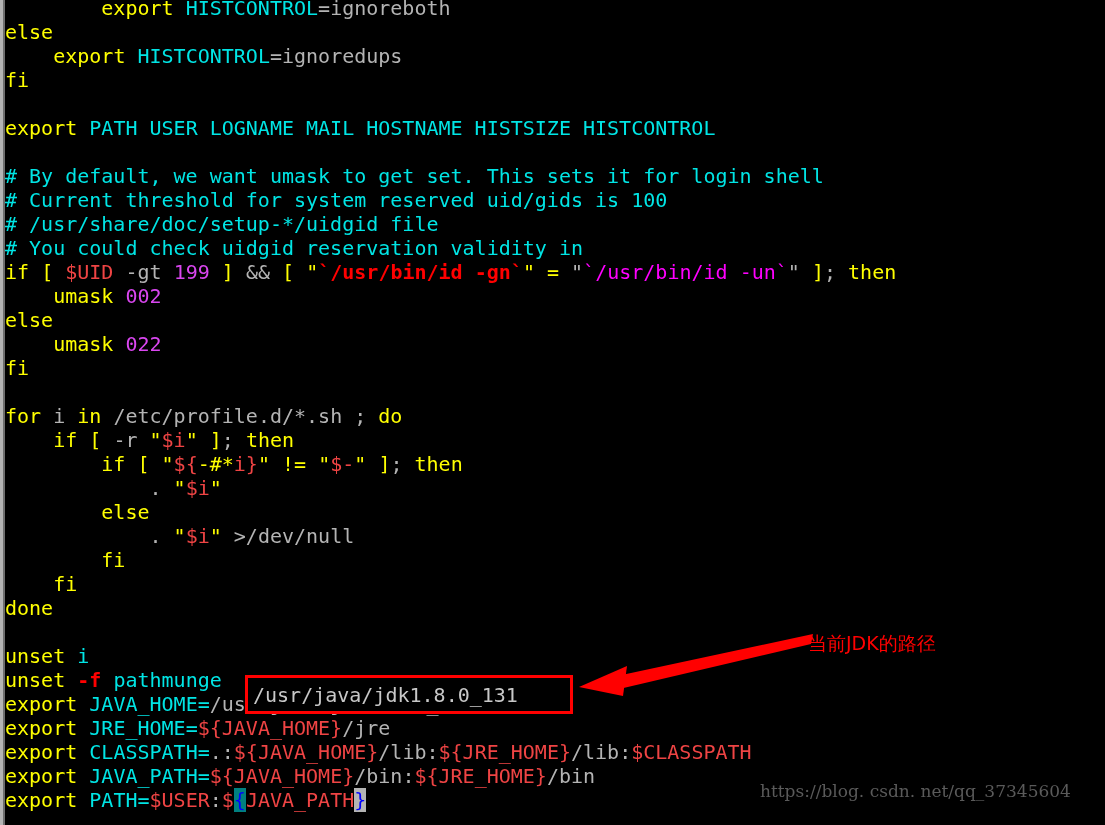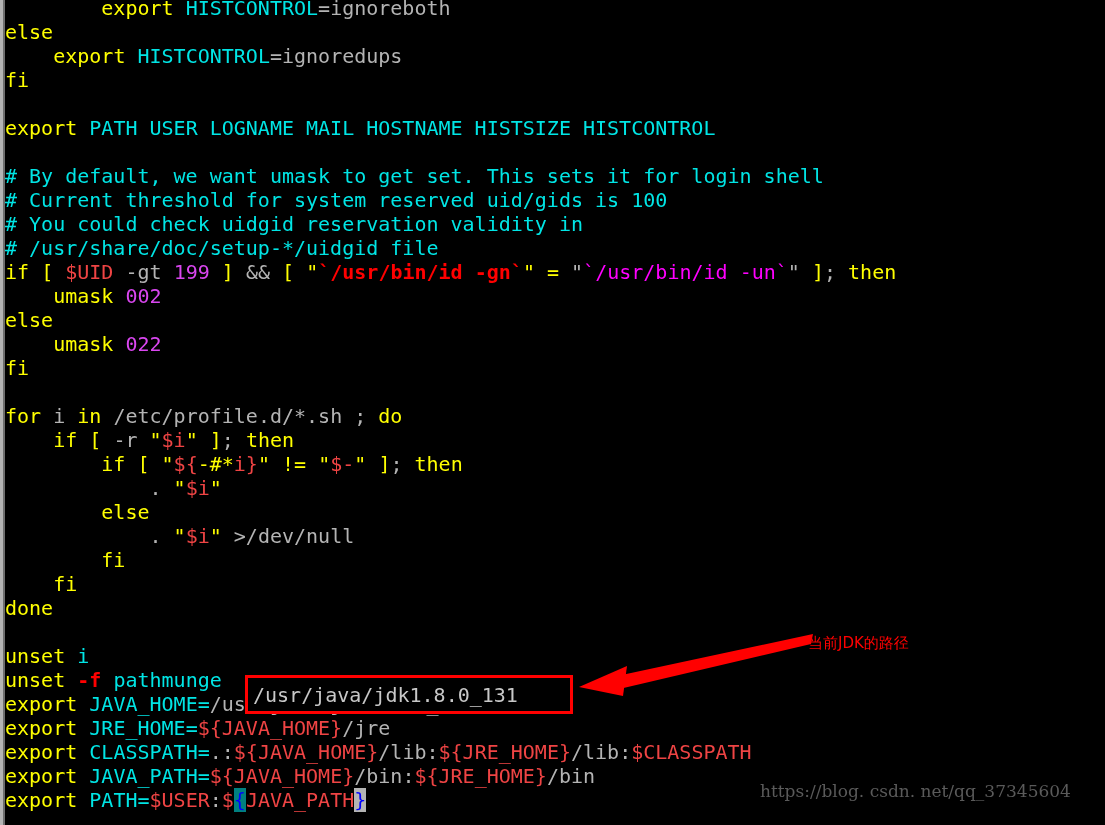--- a/index.html
+++ b/index.html
@@ -92,21 +92,21 @@
     left: 575px;
     top: 632px;
     width: 240px;
     height: 72px;
     z-index: 11;
   }
   #anno-label {
     position: absolute;
     left: 808px;
     top: 630px;
-    font-size: 15px;
+    font-size: 19px;
     line-height: 26px;
     color: #ff0000;
     font-family: "DejaVu Sans", sans-serif;
     white-space: pre;
     z-index: 11;
   }
   #watermark {
     position: absolute;
     left: 760px;
     top: 780px;
@@ -129,22 +129,22 @@
   <div id="term">
       <div class="line"><span class="c-plain">        </span><span class="c-kw">export</span><span class="c-plain"> </span><span class="c-var">HISTCONTROL</span><span class="c-plain">=</span><span class="c-plain">ignoreboth</span></div>
       <div class="line"><span class="c-kw">else</span></div>
       <div class="line"><span class="c-plain">    </span><span class="c-kw">export</span><span class="c-plain"> </span><span class="c-var">HISTCONTROL</span><span class="c-plain">=</span><span class="c-plain">ignoredups</span></div>
       <div class="line"><span class="c-kw">fi</span></div>
       <div class="line">&nbsp;</div>
       <div class="line"><span class="c-kw">export</span><span class="c-plain"> </span><span class="c-var">PATH USER LOGNAME MAIL HOSTNAME HISTSIZE HISTCONTROL</span></div>
       <div class="line">&nbsp;</div>
       <div class="line"><span class="c-cmt"># By default, we want umask to get set. This sets it for login shell</span></div>
       <div class="line"><span class="c-cmt"># Current threshold for system reserved uid/gids is 100</span></div>
+      <div class="line"><span class="c-cmt"># /usr/share/doc/setup-*/uidgid file</span></div>
       <div class="line"><span class="c-cmt"># You could check uidgid reservation validity in</span></div>
-      <div class="line"><span class="c-cmt"># /usr/share/doc/setup-*/uidgid file</span></div>
       <div class="line"><span class="c-kw">if</span><span class="c-plain"> </span><span class="c-kw">[</span><span class="c-plain"> </span><span class="c-dollar">$UID</span><span class="c-plain"> -gt </span><span class="c-num">199</span><span class="c-plain"> </span><span class="c-kw">]</span><span class="c-plain"> </span><span class="c-plain">&amp;&amp;</span><span class="c-plain"> </span><span class="c-kw">[</span><span class="c-plain"> </span><span class="c-kw">"</span><span class="c-str-red">`/usr/bin/id -gn`</span><span class="c-kw">"</span><span class="c-plain"> </span><span class="c-kw">=</span><span class="c-plain"> </span><span class="c-plain">"</span><span class="c-str-mag">`/usr/bin/id -un`</span><span class="c-plain">"</span><span class="c-plain"> </span><span class="c-kw">]</span><span class="c-plain">;</span><span class="c-plain"> </span><span class="c-kw">then</span></div>
       <div class="line"><span class="c-plain">    </span><span class="c-kw">umask</span><span class="c-plain"> </span><span class="c-num">002</span></div>
       <div class="line"><span class="c-kw">else</span></div>
       <div class="line"><span class="c-plain">    </span><span class="c-kw">umask</span><span class="c-plain"> </span><span class="c-num">022</span></div>
       <div class="line"><span class="c-kw">fi</span></div>
       <div class="line">&nbsp;</div>
       <div class="line"><span class="c-kw">for</span><span class="c-plain"> </span><span class="c-plain">i</span><span class="c-plain"> </span><span class="c-kw">in</span><span class="c-plain"> </span><span class="c-plain">/etc/profile.d/*.sh</span><span class="c-plain"> </span><span class="c-plain">;</span><span class="c-plain"> </span><span class="c-kw">do</span></div>
       <div class="line"><span class="c-plain">    </span><span class="c-kw">if</span><span class="c-plain"> </span><span class="c-kw">[</span><span class="c-plain"> -r </span><span class="c-kw">"</span><span class="c-dollar">$i</span><span class="c-kw">"</span><span class="c-plain"> </span><span class="c-kw">]</span><span class="c-plain">;</span><span class="c-plain"> </span><span class="c-kw">then</span></div>
       <div class="line"><span class="c-plain">        </span><span class="c-kw">if</span><span class="c-plain"> </span><span class="c-kw">[</span><span class="c-plain"> </span><span class="c-kw">"</span><span class="c-dollar">${</span><span class="c-kw">-#*</span><span class="c-dollar">i}</span><span class="c-kw">"</span><span class="c-plain"> </span><span class="c-kw">!=</span><span class="c-plain"> </span><span class="c-kw">"</span><span class="c-dollar">$-</span><span class="c-kw">"</span><span class="c-plain"> </span><span class="c-kw">]</span><span class="c-plain">;</span><span class="c-plain"> </span><span class="c-kw">then</span></div>
       <div class="line"><span class="c-plain">            </span><span class="c-plain">.</span><span class="c-plain"> </span><span class="c-kw">"</span><span class="c-dollar">$i</span><span class="c-kw">"</span></div>

